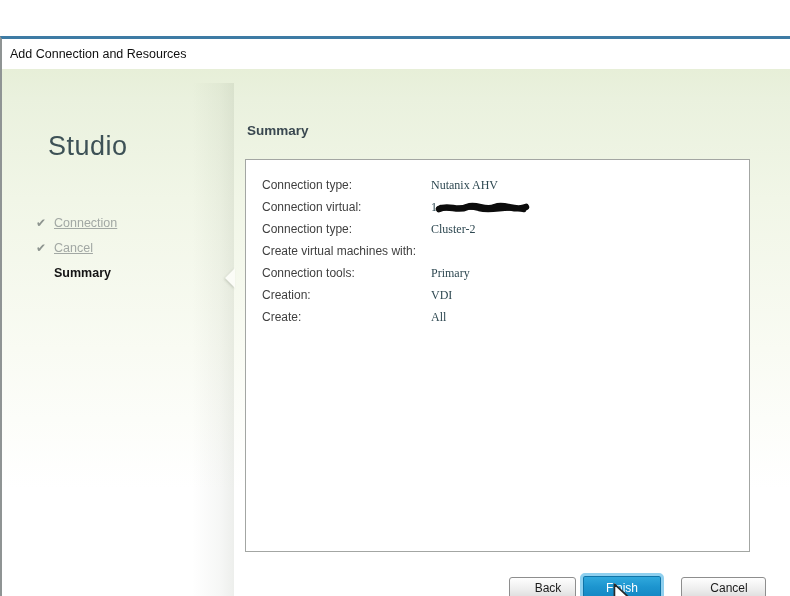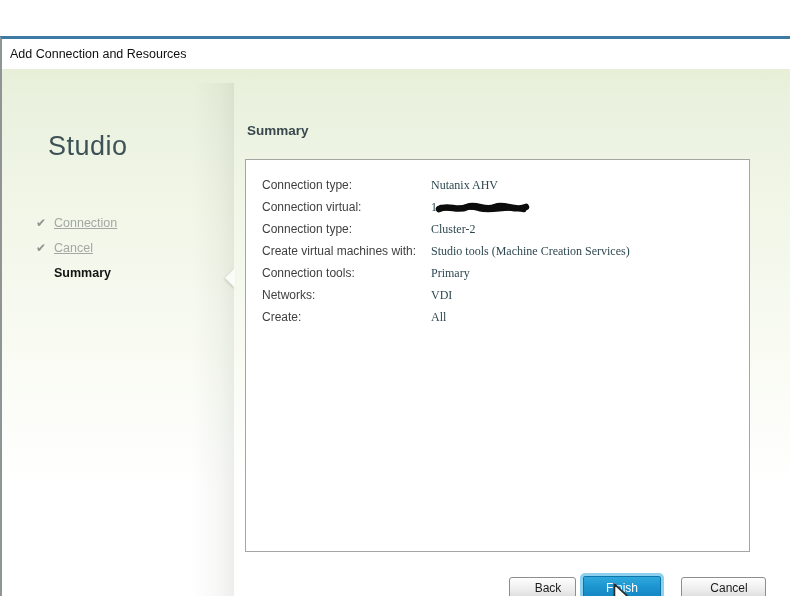--- a/index.html
+++ b/index.html
@@ -93,34 +93,30 @@
   </div>
         <div class="row">
     <span class="label">Connection type:</span>
     <span class="value">
       <span class="value-text">Cluster-2</span>
 
     </span>
   </div>
         <div class="row">
     <span class="label">Create virtual machines with:</span>
-    <span class="value">
-      <span class="value-text">Studio tools (Machine Creation Services)</span>
-
-    </span>
   </div>
         <div class="row">
     <span class="label">Connection tools:</span>
     <span class="value">
       <span class="value-text">Primary</span>
 
     </span>
   </div>
         <div class="row">
-    <span class="label">Networks:</span>
+    <span class="label">Creation:</span>
     <span class="value">
       <span class="value-text">VDI</span>
 
     </span>
   </div>
         <div class="row">
     <span class="label">Create:</span>
     <span class="value">
       <span class="value-text">All</span>
 

